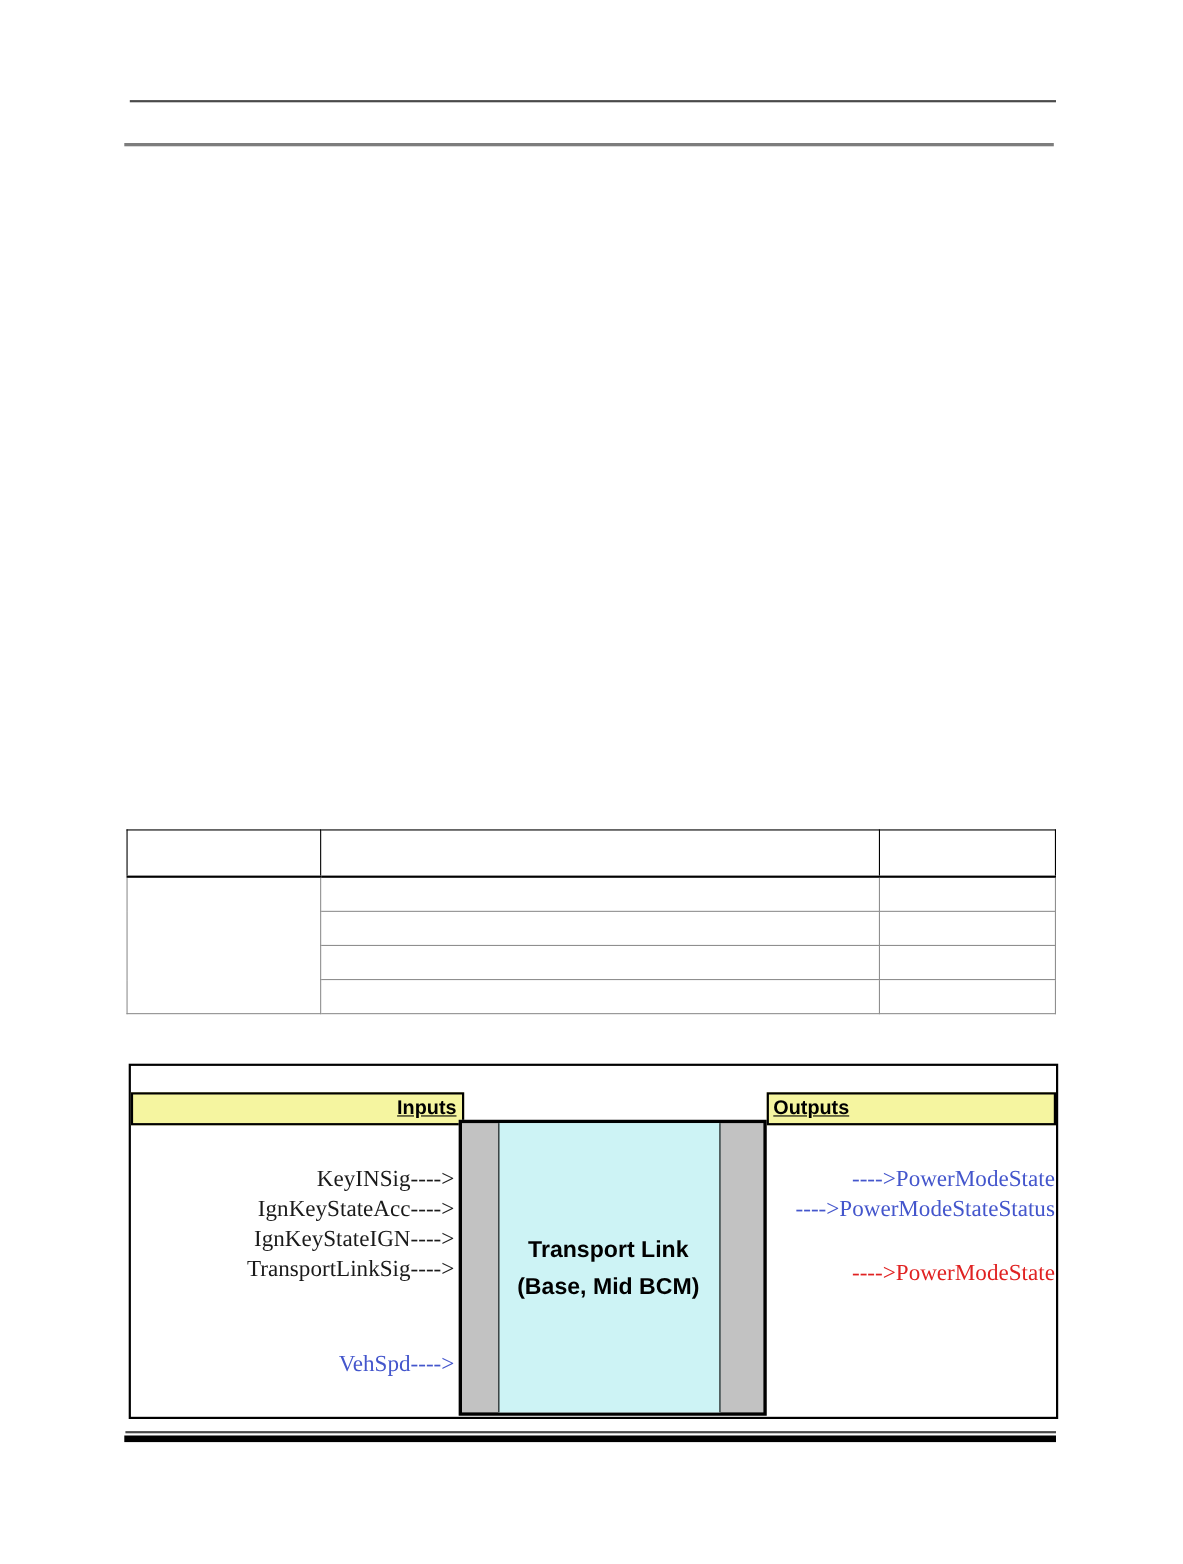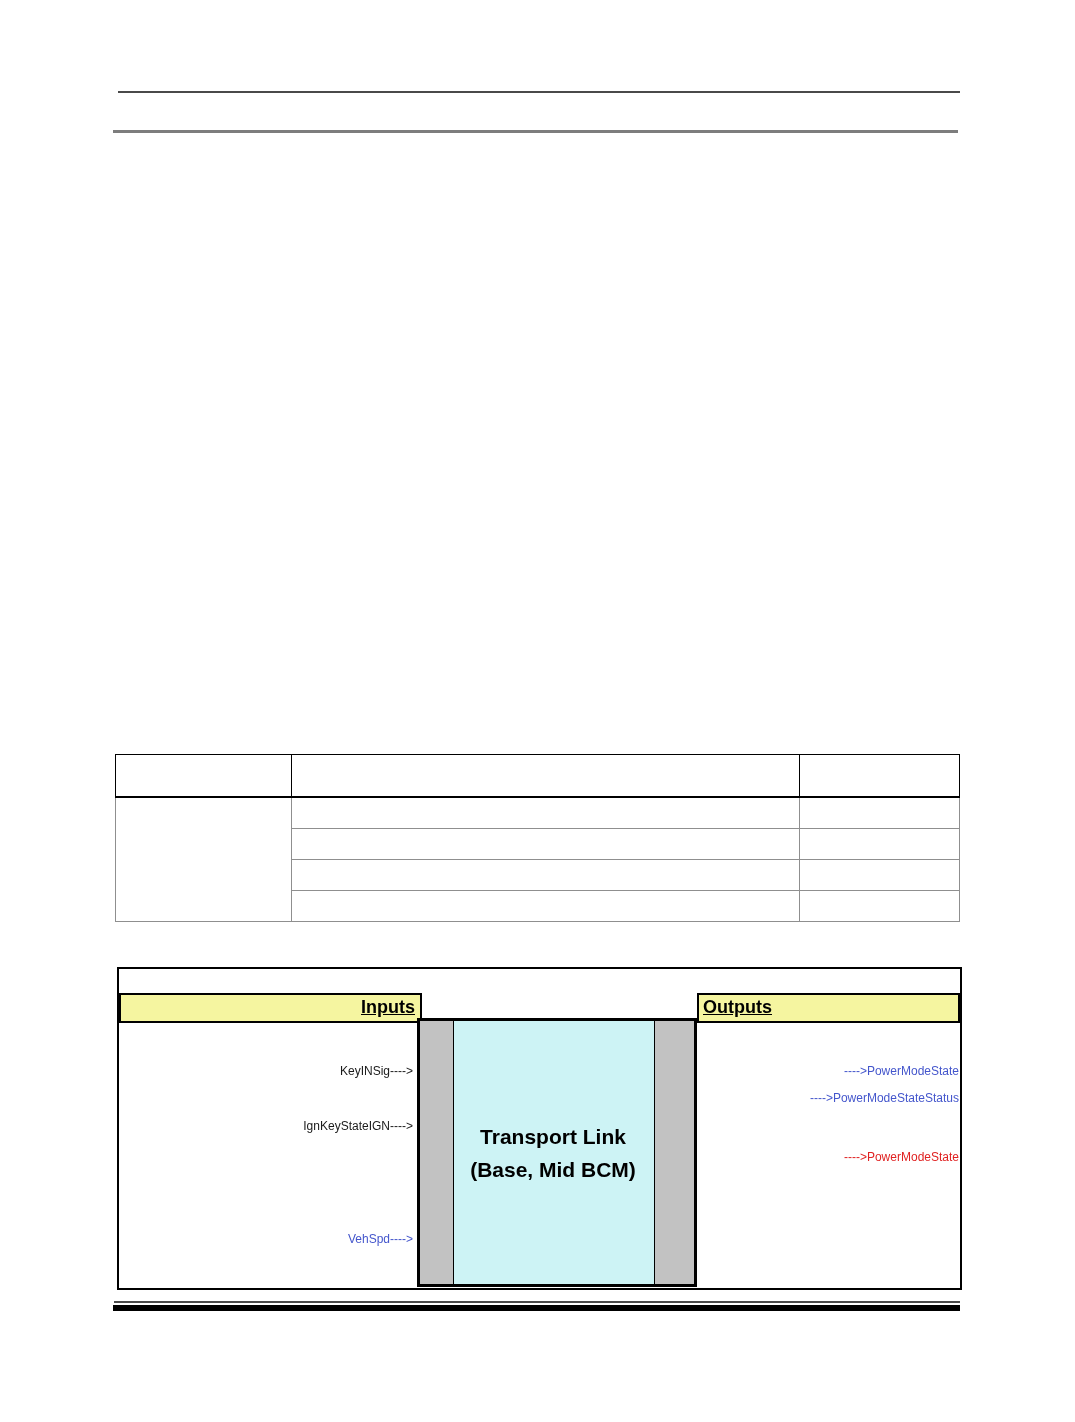--- a/index.html
+++ b/index.html
@@ -32,21 +32,21 @@
   .banner-outputs{left:578px;width:263px;text-align:left;padding-left:4px;}
 
   .block{position:absolute;left:298px;top:49px;width:280px;height:269px;
     border:3px solid #000;box-sizing:border-box;background:var(--strip-bg);}
   .block-inner{position:absolute;left:33px;top:0;bottom:0;width:200px;
     background:var(--block-bg);border-left:1px solid #000;border-right:1px solid #000;}
   .block-text{position:absolute;left:33px;top:0;bottom:0;width:200px;
     display:flex;flex-direction:column;align-items:center;justify-content:center;
     text-align:center;font-weight:bold;font-size:21px;line-height:33px;color:#000;}
 
-  .sig{position:absolute;height:22px;line-height:22px;font-size:12px;white-space:nowrap;}
+  .sig{position:absolute;height:22px;line-height:22px;font-size:21px;white-space:nowrap;font-family:Liberation Serif, serif;}
   .sig-in{left:0;width:294px;text-align:right;}
   .sig-out{left:582px;width:258px;text-align:right;}
   .sig-black{color:#1a1a1a;}
   .sig-blue{color:var(--signal-blue);}
   .sig-red{color:var(--signal-red);}
 </style>
 </head>
 <body>
 
 <div class="page">
@@ -93,21 +93,23 @@
 
     <div class="block">
       <div class="block-inner"></div>
       <div class="block-text">
         <span>Transport Link</span>
         <span>(Base, Mid BCM)</span>
       </div>
     </div>
 
     <div class="sig sig-in sig-black" style="top:91px">KeyINSig----&gt;</div>
+    <div class="sig sig-in sig-black" style="top:118px">IgnKeyStateAcc----&gt;</div>
     <div class="sig sig-in sig-black" style="top:146px">IgnKeyStateIGN----&gt;</div>
+    <div class="sig sig-in sig-black" style="top:173px">TransportLinkSig----&gt;</div>
     <div class="sig sig-in sig-blue" style="top:259px">VehSpd----&gt;</div>
 
     <div class="sig sig-out sig-blue" style="top:91px">----&gt;PowerModeState</div>
     <div class="sig sig-out sig-blue" style="top:118px">----&gt;PowerModeStateStatus</div>
     <div class="sig sig-out sig-red" style="top:177px">----&gt;PowerModeState</div>
 
   </div>
 
   <div class="rule footer-thin"></div>
   <div class="rule footer-thick"></div>

